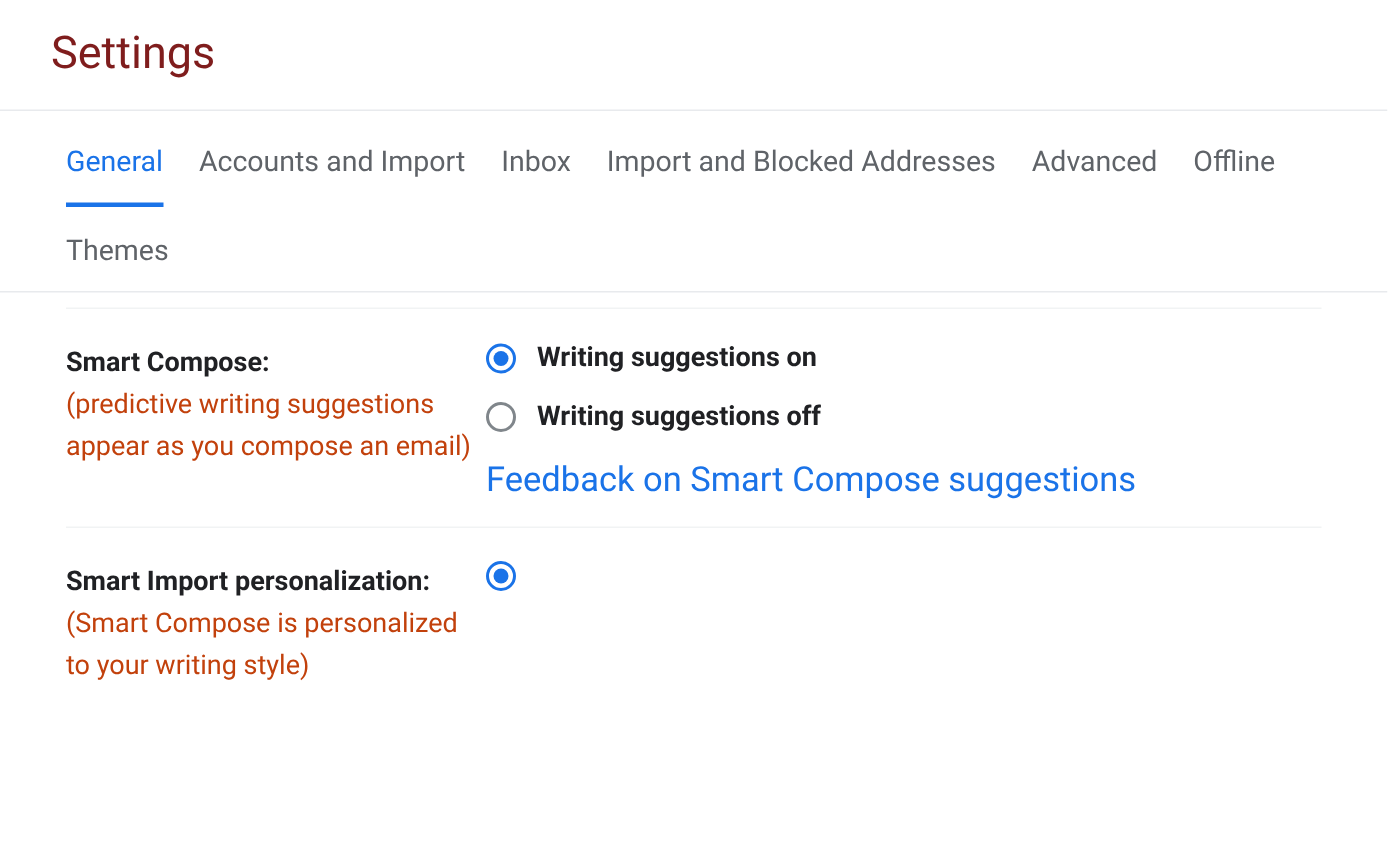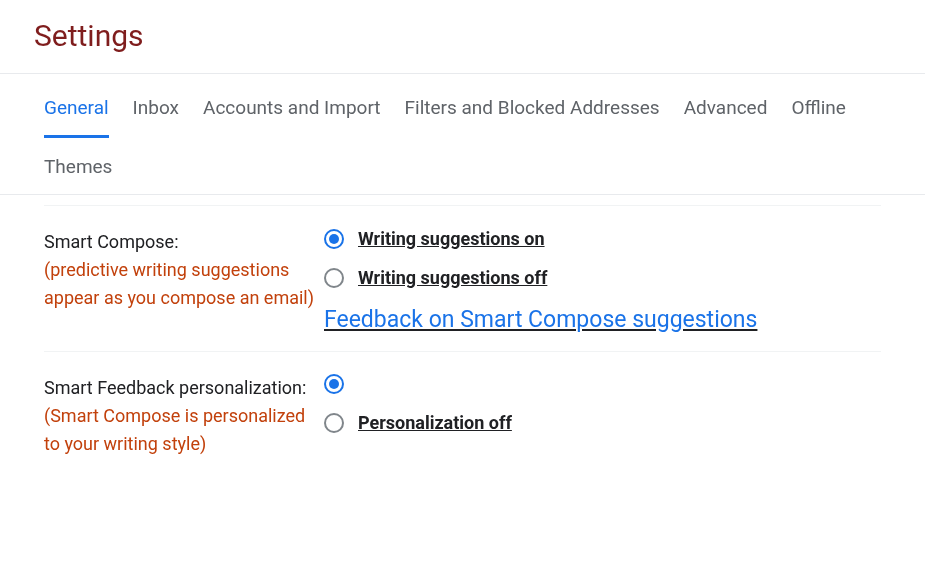--- a/index.html
+++ b/index.html
@@ -60,30 +60,29 @@
       border-bottom: none;
     }
     .setting-label {
       width: 280px;
       flex-shrink: 0;
       font-size: 18px;
       color: #202124;
       line-height: 1.55;
     }
     .setting-label .title {
-      font-weight: 400;
+      font-weight: 700;
       color: #202124;
     }
     .setting-label .desc {
       font-weight: 400;
       color: #c2410c;
     }
     .setting-options {
       flex: 1;
-      text-decoration: underline;
     }
     .option {
       display: flex;
       align-items: center;
       margin-bottom: 18px;
       cursor: pointer;
     }
     .option:last-of-type {
       margin-bottom: 8px;
     }
@@ -128,23 +127,23 @@
   </style>
 </head>
 <body>
 
 <h1 class="page-title">Settings</h1>
 
 <div class="divider-top"></div>
 
 <div class="tabs">
   <div class="tab active">General</div>
+  <div class="tab">Accounts and Import</div>
   <div class="tab">Inbox</div>
-  <div class="tab">Accounts and Import</div>
-  <div class="tab">Filters and Blocked Addresses</div>
+  <div class="tab">Import and Blocked Addresses</div>
   <div class="tab">Advanced</div>
   <div class="tab">Offline</div>
   <div class="tab">Themes</div>
 </div>
 
 <div class="settings-body">
 
   <div class="divider-light"></div>
 
   <div class="setting-row">
@@ -160,27 +159,23 @@
       <div class="option">
         <span class="radio unchecked"></span>
         <span class="option-label">Writing suggestions off</span>
       </div>
       <div class="link">Feedback on Smart Compose suggestions</div>
     </div>
   </div>
 
   <div class="setting-row">
     <div class="setting-label">
-      <span class="title">Smart Feedback personalization:</span><br>
+      <span class="title">Smart Import personalization:</span><br>
       <span class="desc">(Smart Compose is personalized to your writing style)</span>
     </div>
     <div class="setting-options">
       <div class="option">
         <span class="radio checked"></span>
-      </div>
-      <div class="option">
-        <span class="radio unchecked"></span>
-        <span class="option-label">Personalization off</span>
       </div>
     </div>
   </div>
 
 </div>
 
 </body></html>

